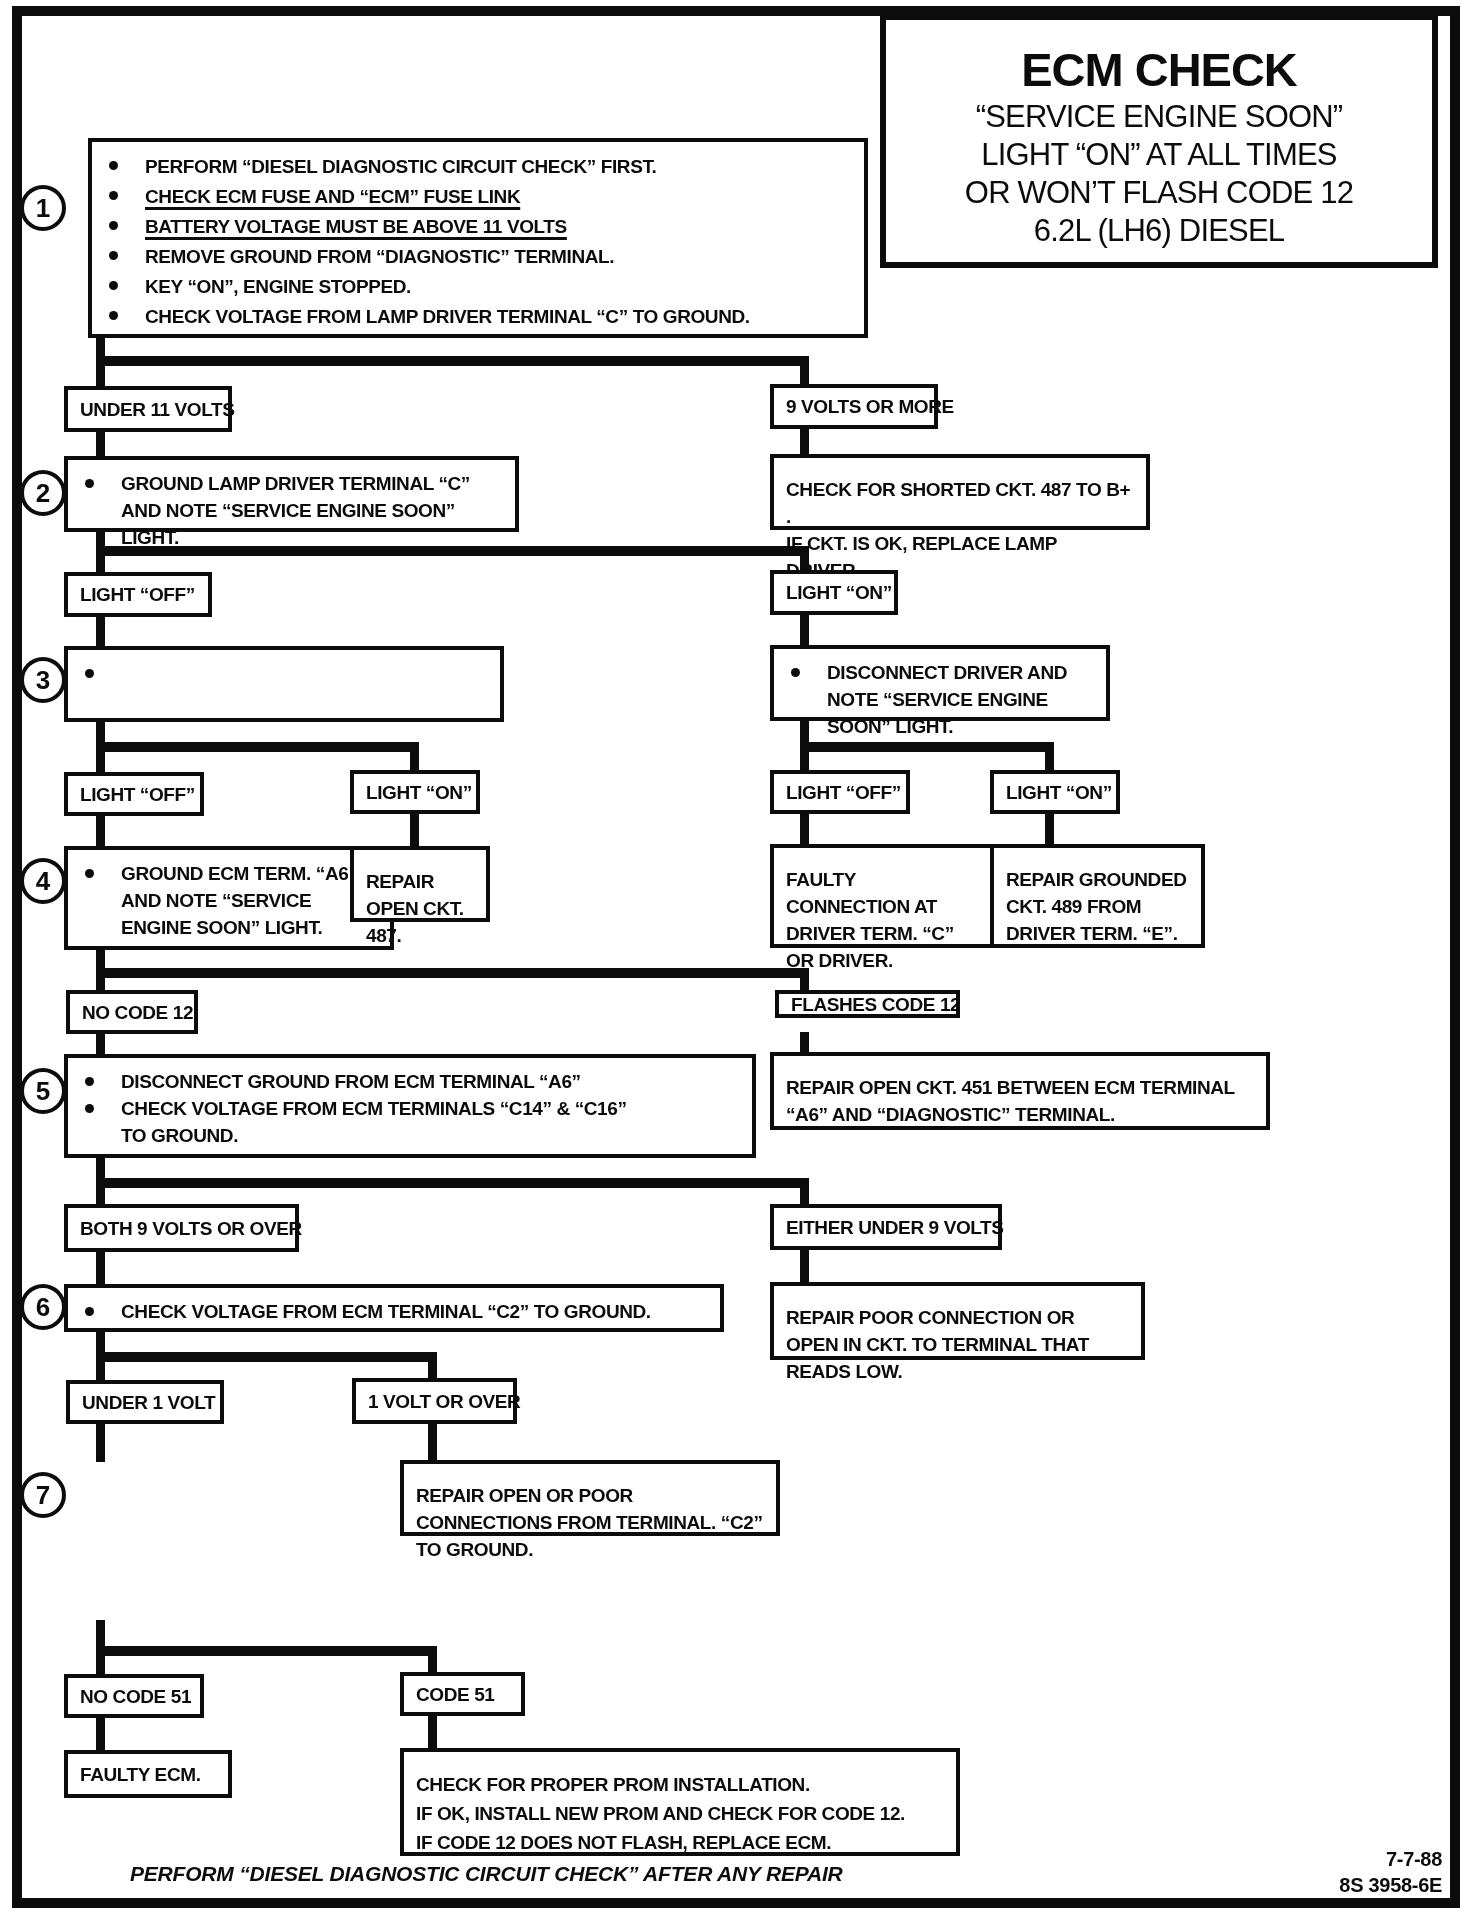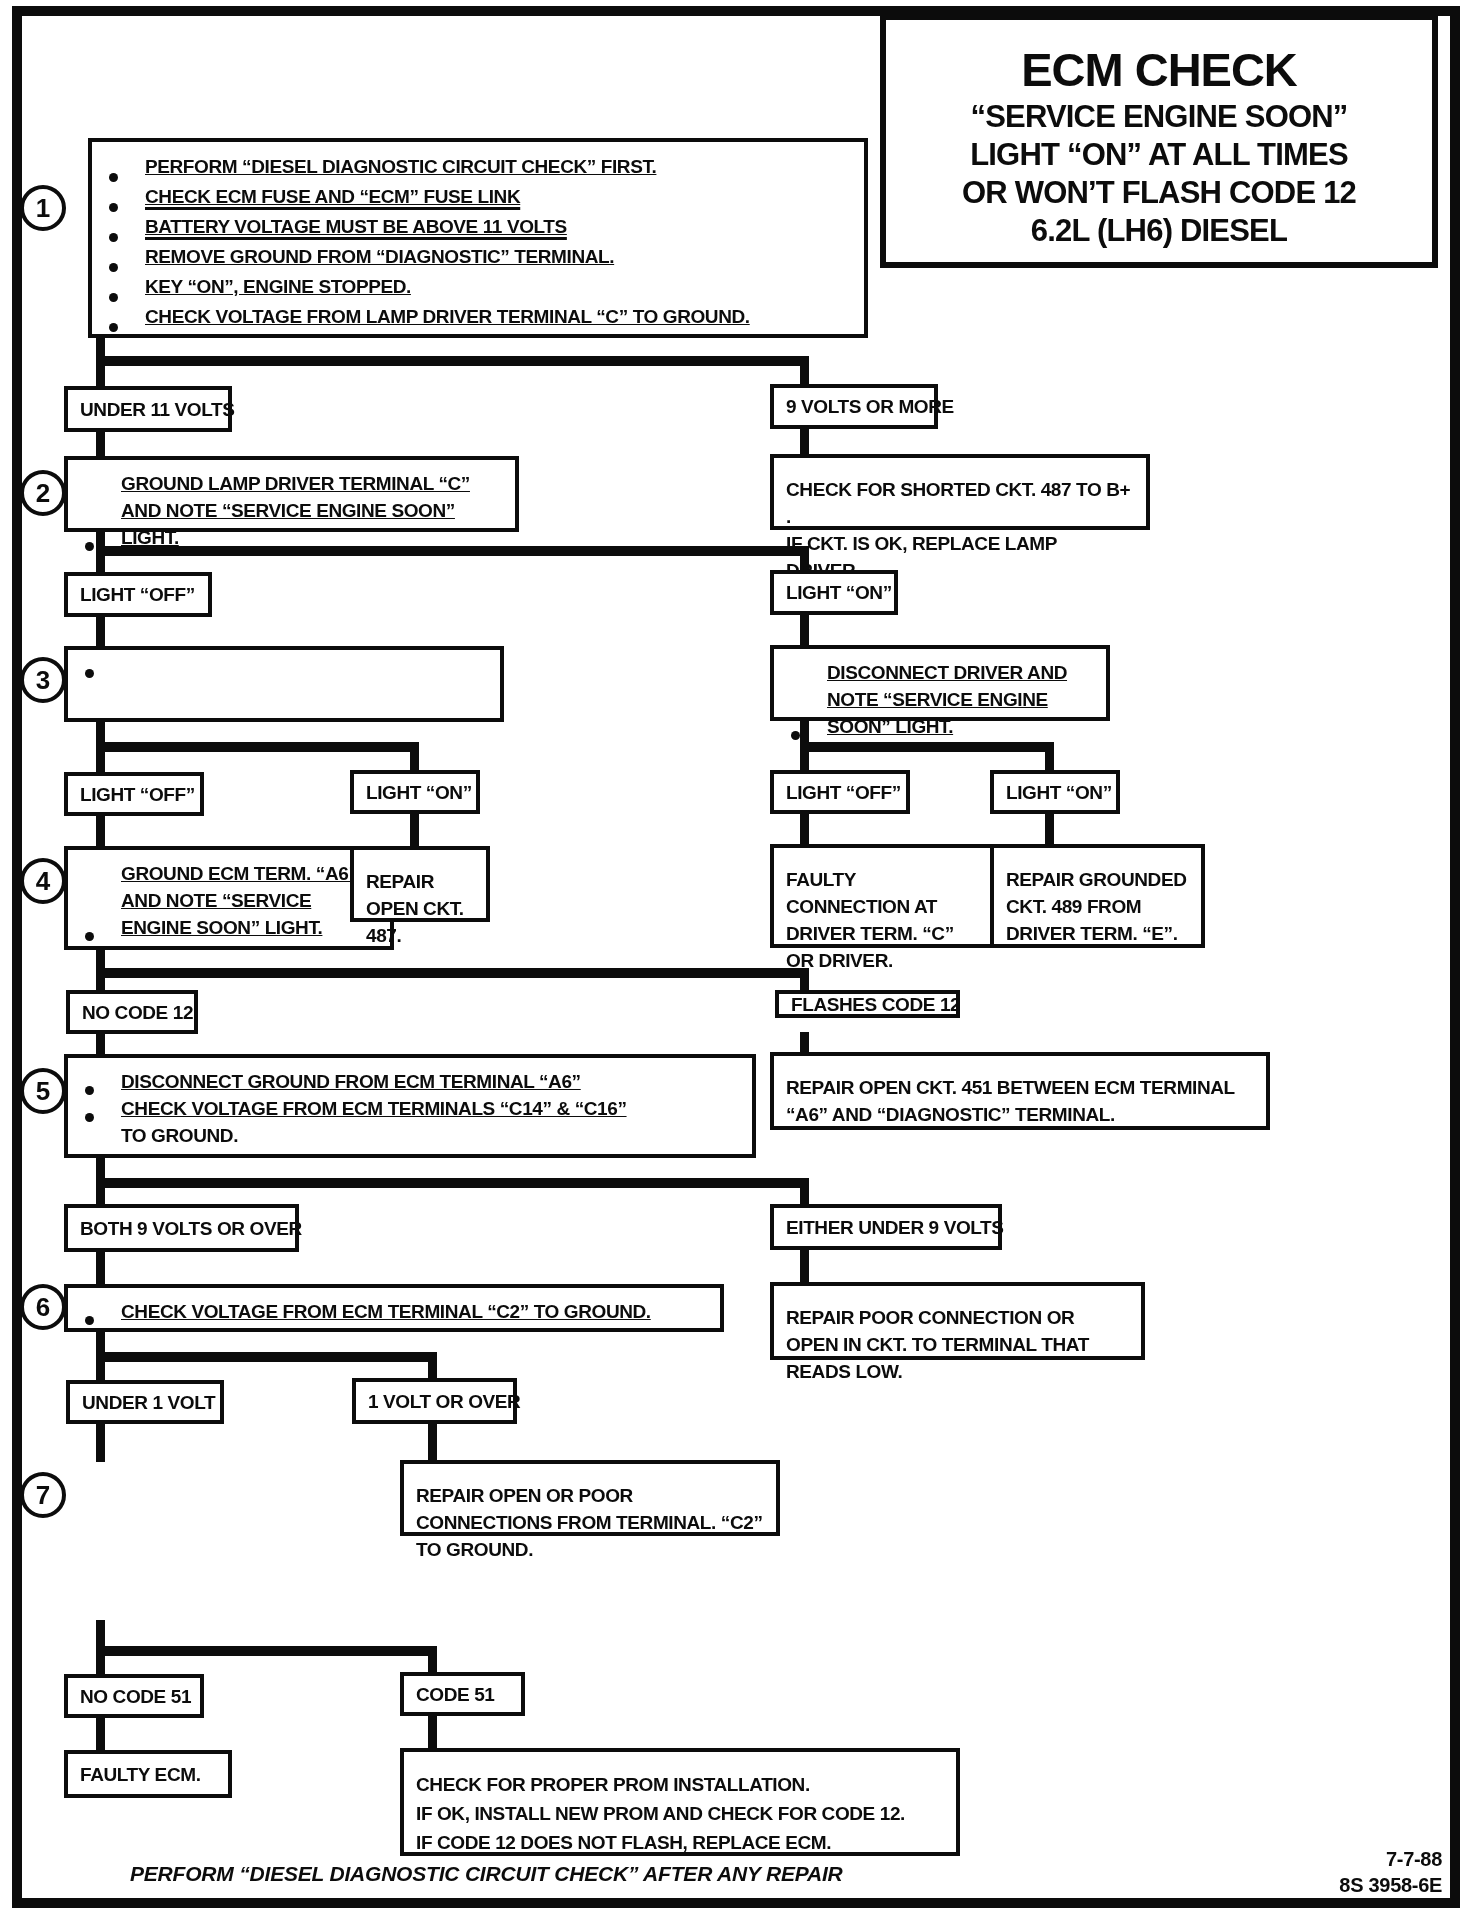--- a/index.html
+++ b/index.html
@@ -12,42 +12,42 @@
     border:10px solid #0c0c0c; box-sizing:border-box;
   }
   
   .bx {
     position:absolute; border:4px solid #0c0c0c; background:#fff; box-sizing:border-box;
     font-weight:bold; font-size:19px; letter-spacing:-0.4px; line-height:27px;
   }
   .dec { display:flex; align-items:center; padding:0 12px; white-space:nowrap; }
   .stepbx { padding:10px 12px; }
   .res { padding:18px 12px; }
-  .row { display:flex; align-items:flex-end;text-decoration:underline; }
+  .row { display:flex; align-items:flex-start; }
   .blt { flex:0 0 36px; display:flex; justify-content:flex-start; padding-left:5px; }
   .blt::before { content:""; width:9px; height:9px; border-radius:50%; background:#0c0c0c; margin-top:9px; }
   .btxt { flex:1 1 auto; }
   .cont { margin-left:36px; padding-left:5px; }
   .u .btxt { text-decoration:underline; text-decoration-thickness:2.5px; text-underline-offset:4px; }
   
   .cn { position:absolute; background:#0c0c0c; }
   
   .circ {
     position:absolute; left:20px; width:46px; height:46px; box-sizing:border-box;
     border:4px solid #0c0c0c; border-radius:50%; background:#fff;
     display:flex; align-items:center; justify-content:center;
     font-size:26px; font-weight:bold;
   }
   
   .titlebx {
     position:absolute; left:880px; top:14px; width:558px; height:254px; box-sizing:border-box;
     border:6px solid #0c0c0c; background:#fff; text-align:center; padding-top:22px;
   }
   .titlebx .hd { font-size:47px; font-weight:bold; letter-spacing:-1px; line-height:56px; }
-  .titlebx .sub { font-size:31px; font-weight:bold; letter-spacing:-0.8px; line-height:38px;text-align:center; }
+  .titlebx .sub { font-size:31px; font-weight:normal; letter-spacing:-0.8px; line-height:38px;text-align:center; }
   .ftr {
     position:absolute; left:130px; top:1862px; width:900px;
     font-style:italic; font-weight:bold; font-size:21px; letter-spacing:-0.2px;
   }
   .docid {
     position:absolute; left:1150px; top:1846px; width:292px; text-align:right;
     font-weight:bold; font-size:20px; line-height:26px; letter-spacing:-0.3px;
   }
 </style>
 </head>

